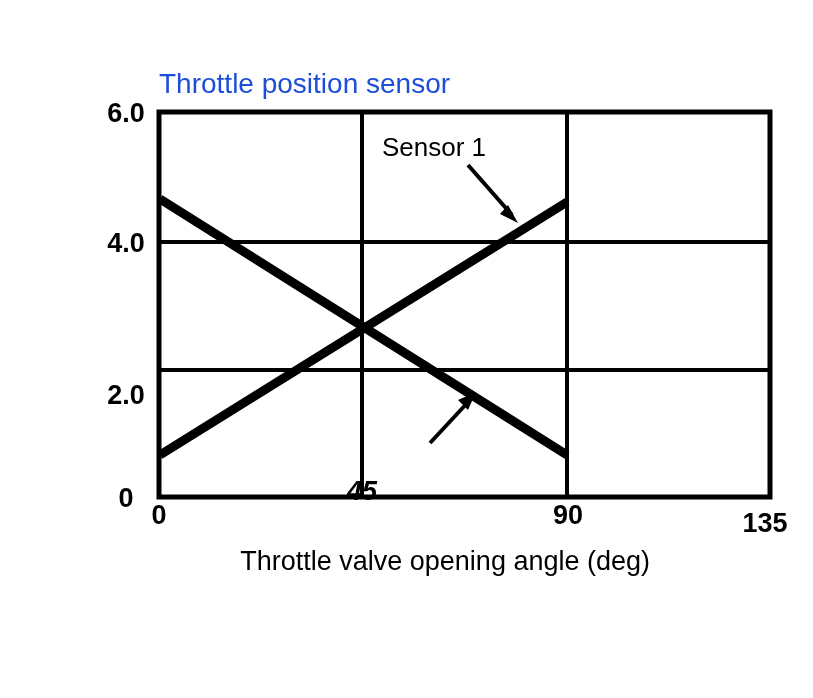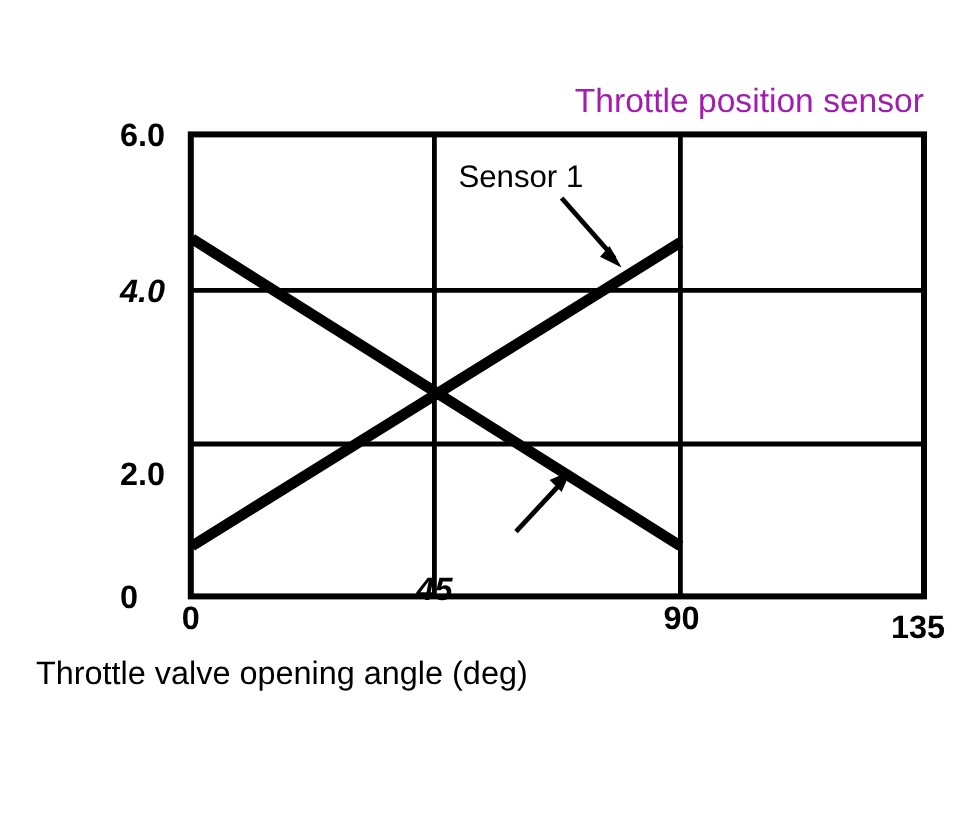--- a/index.html
+++ b/index.html
@@ -20,47 +20,47 @@
     left: 0;
     top: 0;
     width: 813px;
     height: 698px;
   }
   .chart-title {
     position: absolute;
     left: 159px;
     top: 68px;
     width: 611px;
-    text-align: right;
+    text-align: left;
     font-size: 28px;
     font-weight: 400;
     letter-spacing: 0px;
-    color: #a21caf;
+    color: #1d4ed8;
     white-space: nowrap;
   }
   .xlabel {
     position: absolute;
     left: 30px;
     top: 546px;
     width: 620px;
-    text-align: left;
+    text-align: right;
     font-size: 27px;
     white-space: nowrap;
   }
   .figure-id {
     position: absolute;
     left: 38px;
     top: 598px;
     font-size: 22px;
     letter-spacing: 0.5px;
     white-space: nowrap;
   }
   .ytick {
     position: absolute;
-    text-align: left;
+    text-align: center;
     font-size: 27px;
     font-weight: bold;
     white-space: nowrap;
   }
   .xtick {
     position: absolute;
     text-align: center;
     font-size: 27px;
     font-weight: bold;
     white-space: nowrap;
@@ -73,21 +73,21 @@
   svg { position: absolute; left: 0; top: 0; }
 </style>
 </head>
 <body>
 
 <div id="figure">
 
   <div class="chart-title">Throttle position sensor</div>
 
   <div class="ytick" style="left:100px; top:98px; width:52px;">6.0</div>
-  <div class="ytick" style="left:100px; top:228px; width:52px;font-style:italic;">4.0</div>
+  <div class="ytick" style="left:100px; top:228px; width:52px;">4.0</div>
   <div class="ytick" style="left:100px; top:356px; width:52px;margin-top:24px;">2.0</div>
   <div class="ytick" style="left:100px; top:483px; width:52px;">0</div>
 
   <div class="xtick" style="left:139px; top:500px; width:40px;">0</div>
   <div class="xtick" style="left:332px; top:476px; width:60px;font-style:italic;">45</div>
   <div class="xtick" style="left:538px; top:500px; width:60px;">90</div>
   <div class="xtick" style="left:730px; top:508px; width:70px;">135</div>
 
   <svg width="813" height="698">
 

